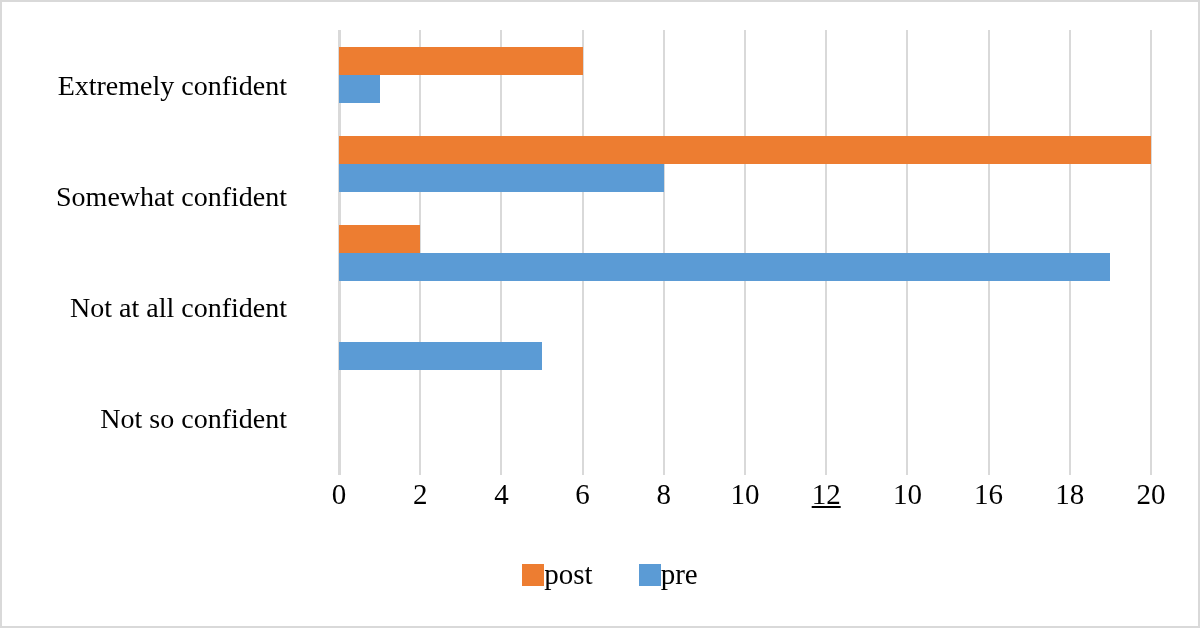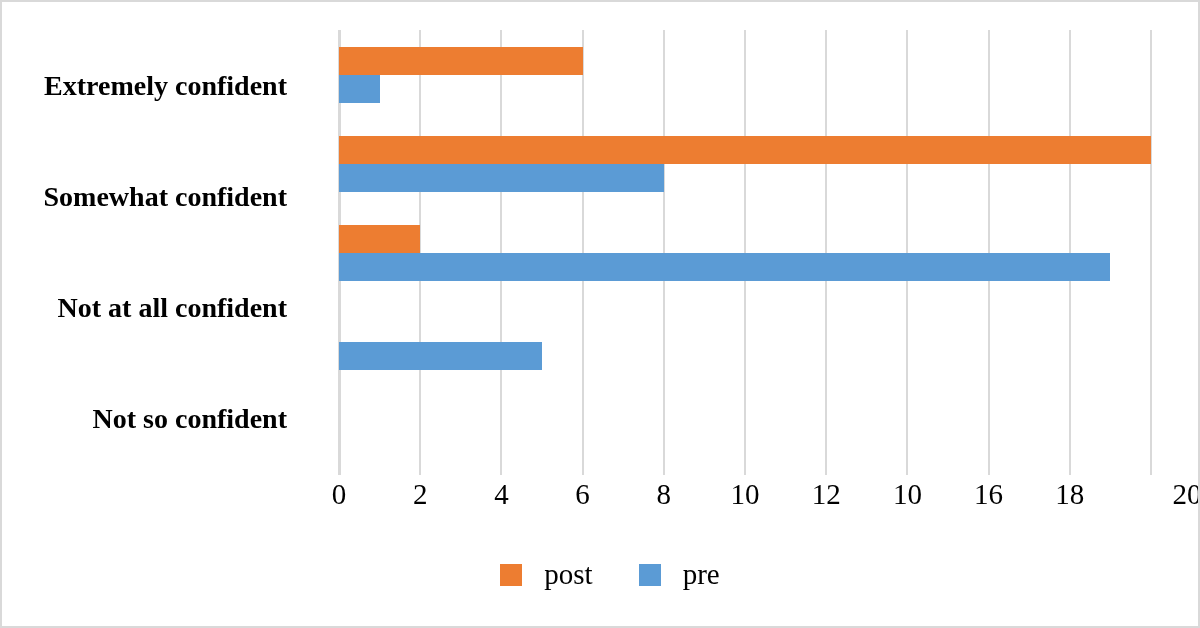--- a/index.html
+++ b/index.html
@@ -34,21 +34,20 @@
     flex: 1 1 0;
     display: flex;
     align-items: center;
     justify-content: flex-end;
     padding-right: 27px;
     box-sizing: border-box;
     font-size: 28px;
     color: #000000;
     white-space: nowrap;
     line-height: 1;
-    font-weight: bold;
   }
 
   
   .plot {
     position: absolute;
     left: 337px;
     top: 28px;
     width: 812px;
     height: 445px;
   }
@@ -117,21 +116,21 @@
     right: 0;
     top: 558px;
     display: flex;
     justify-content: center;
     align-items: center;
     gap: 26px;
   }
   .legend-item {
     display: flex;
     align-items: center;
-    gap: 22px;
+    gap: 0;
     padding-left: 20px;
   }
   .legend-swatch {
     width: 22px;
     height: 22px;
     display: block;
   }
   .legend-label {
     font-size: 29px;
     color: #000000;
@@ -189,25 +188,25 @@
       </div>
   </div>
 
   <div class="xaxis">
       <div class="xtick" style="left: 0%;">0</div>
       <div class="xtick" style="left: 10%;">2</div>
       <div class="xtick" style="left: 20%;">4</div>
       <div class="xtick" style="left: 30%;">6</div>
       <div class="xtick" style="left: 40%;">8</div>
       <div class="xtick" style="left: 50%;">10</div>
-      <div class="xtick" style="left: 60%;">12</div>
+      <div class="xtick" style="left: 60%; text-decoration: underline;">12</div>
       <div class="xtick" style="left: 70%;">10</div>
       <div class="xtick" style="left: 80%;">16</div>
       <div class="xtick" style="left: 90%;">18</div>
-      <div class="xtick" style="left: 100%; margin-left: 36px;">20</div>
+      <div class="xtick" style="left: 100%;">20</div>
     </div>
 
   <div class="legend">
       <div class="legend-item">
         <span class="legend-swatch" style="background: rgb(237, 125, 49);"></span>
         <span class="legend-label">post</span>
       </div>
       <div class="legend-item">
         <span class="legend-swatch" style="background: rgb(91, 155, 213);"></span>
         <span class="legend-label">pre</span>

